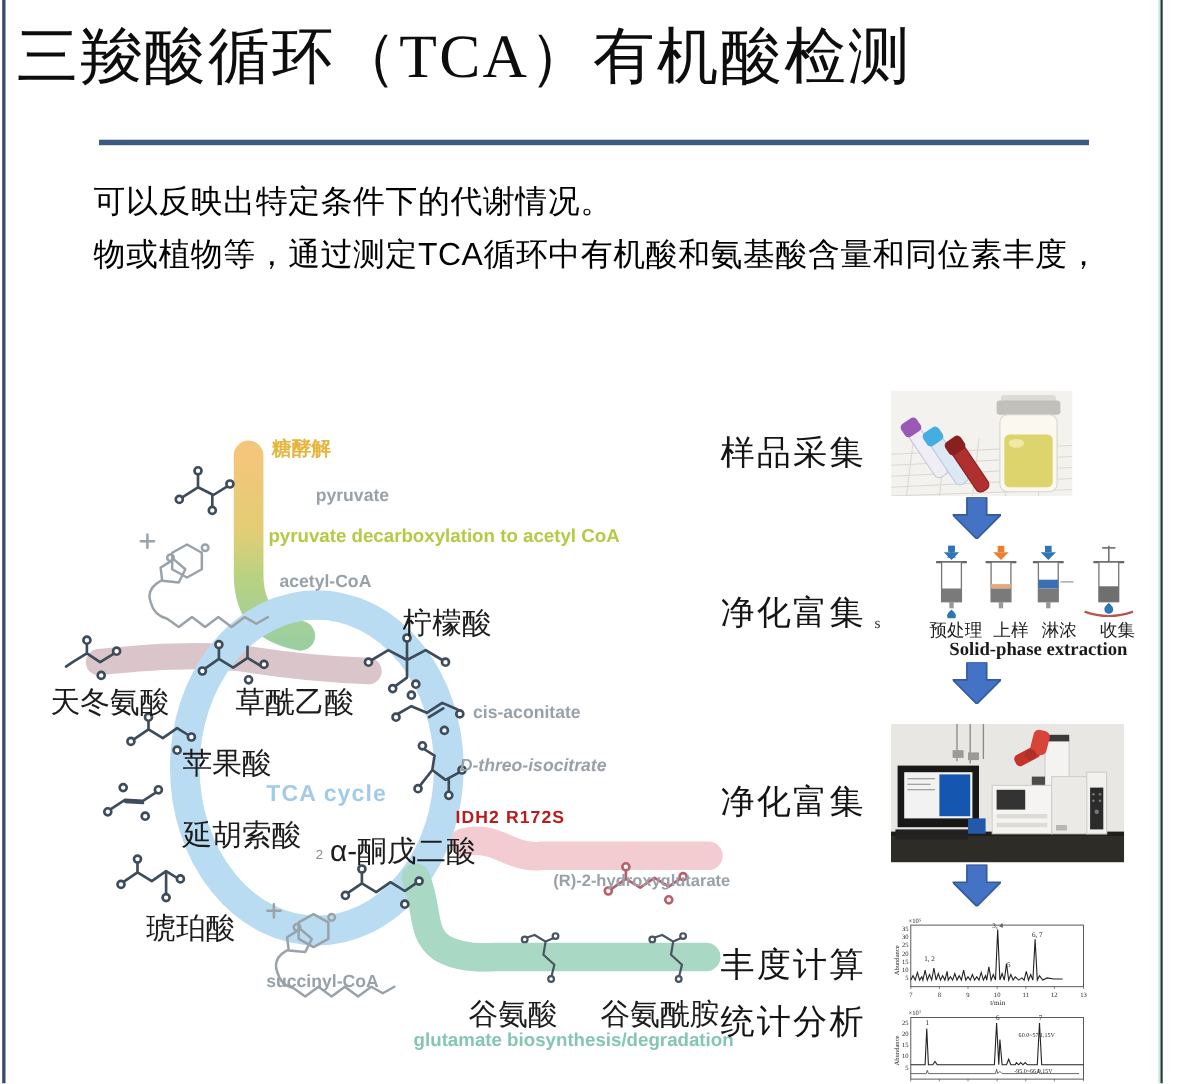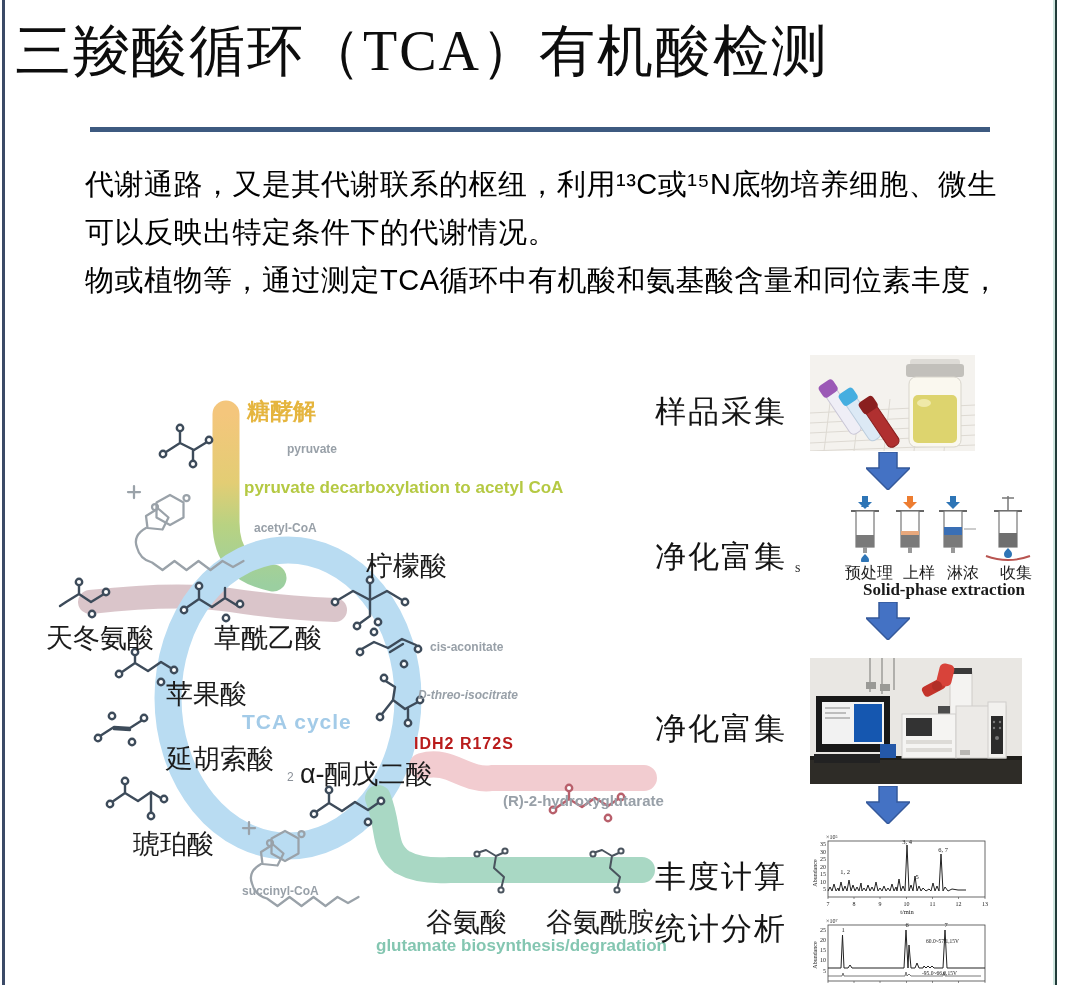--- a/index.html
+++ b/index.html
@@ -12,23 +12,23 @@
   .right-border{left:1055px;top:0;width:2px;height:985px;background:#223c3a}
   
   .title{left:0;top:14px;width:844px;text-align:center;font-family:"Liberation Serif",serif;
          font-size:56px;letter-spacing:2px;color:#0d0d0d;white-space:nowrap}
   .title-rule{left:90px;top:127px;width:900px;height:5px;background:#3d5a80}
   
   .intro{left:85px;top:160px;width:915px;font-size:29px;line-height:48px;letter-spacing:.5px;color:#000}
   .intro .l1{text-indent:58px}
   
   .cn{position:absolute;font-size:27px;color:#1c1c1c;white-space:nowrap}
-  .en{position:absolute;font-size:12px;font-weight:600;color:#98a0a8;white-space:nowrap}
+  .en{position:absolute;font-size:16px;font-weight:600;color:#98a0a8;white-space:nowrap}
   .tag{position:absolute;font-weight:bold;white-space:nowrap}
-  .tag-gly{left:247px;top:396px;font-size:23px;color:#e5b53e}
+  .tag-gly{left:247px;top:396px;font-size:18px;color:#e5b53e}
   .tag-pdc{left:244px;top:478px;font-size:17px;color:#b5c943}
   .tag-tca{left:242px;top:710px;font-size:21px;color:#a3cbe8;letter-spacing:1px}
   .tag-idh{left:414px;top:735px;font-size:16px;color:#b91c1c;letter-spacing:1px}
   .tag-glu{left:376px;top:936px;font-size:17px;color:#84c6b1}
   .akg-pre{position:absolute;left:287px;top:770px;font-size:12px;color:#8a9098}
   
   .step{position:absolute;font-size:31px;font-weight:500;letter-spacing:2px;color:#141414;white-space:nowrap}
   .spe-label{position:absolute;top:563px;font-family:"Liberation Serif",serif;font-weight:normal;
              font-size:16px;color:#1e1e1e;white-space:nowrap}
   .spe-caption{position:absolute;left:838px;top:580px;width:212px;text-align:center;
@@ -49,21 +49,20 @@
 <body>
 
 <div class="abs left-border"></div>
 <div class="abs right-border-light"></div>
 <div class="abs right-border"></div>
 
 <div class="abs title">三羧酸循环（TCA）有机酸检测</div>
 <div class="abs title-rule"></div>
 
 <div class="abs intro">
-  <div>代谢通路，又是其代谢联系的枢纽，利用¹³C或¹⁵N底物培养细胞、微生</div>
   <div>可以反映出特定条件下的代谢情况。</div>
   <div>物或植物等，通过测定TCA循环中有机酸和氨基酸含量和同位素丰度，</div>
 </div>
 
 <svg class="abs" style="left:30px;top:380px" width="650" height="600" viewBox="0 0 650 600">
   <defs>
     <linearGradient id="gOG" gradientUnits="userSpaceOnUse" x1="196" y1="34" x2="196" y2="205">
       <stop offset="0" stop-color="#f4c67c"></stop>
       <stop offset="0.4" stop-color="#e3cd74"></stop>
       <stop offset="0.65" stop-color="#b8d282"></stop>

